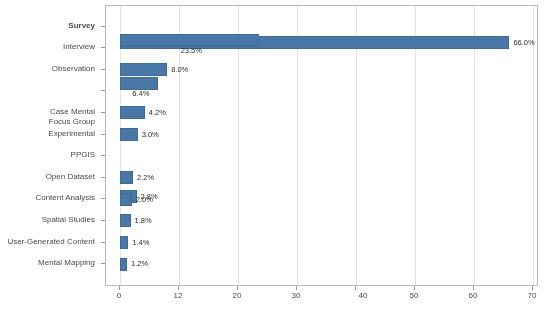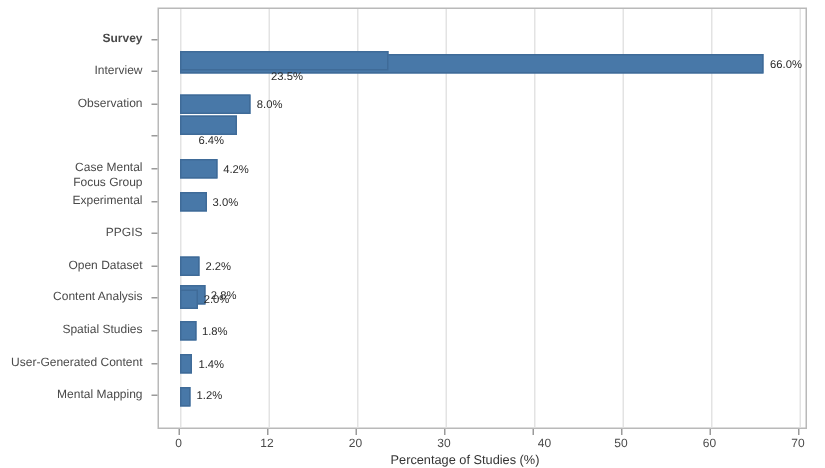--- a/index.html
+++ b/index.html
@@ -223,17 +223,14 @@
       <div class="xtick-mark" style="left: 355px;"></div>
       <div class="xtick-label" style="left: 348px;">40</div>
       <div class="xtick-mark" style="left: 414px;"></div>
       <div class="xtick-label" style="left: 399px;">50</div>
       <div class="xtick-mark" style="left: 473px;"></div>
       <div class="xtick-label" style="left: 458px;">60</div>
       <div class="xtick-mark" style="left: 532px;"></div>
       <div class="xtick-label" style="left: 517px;">70</div>
     </div>
 
-  <div id="xaxis-title">
-    <span>Percentage of Studies (%)</span>
-  </div>
 
 </div>
 
 </body></html>

